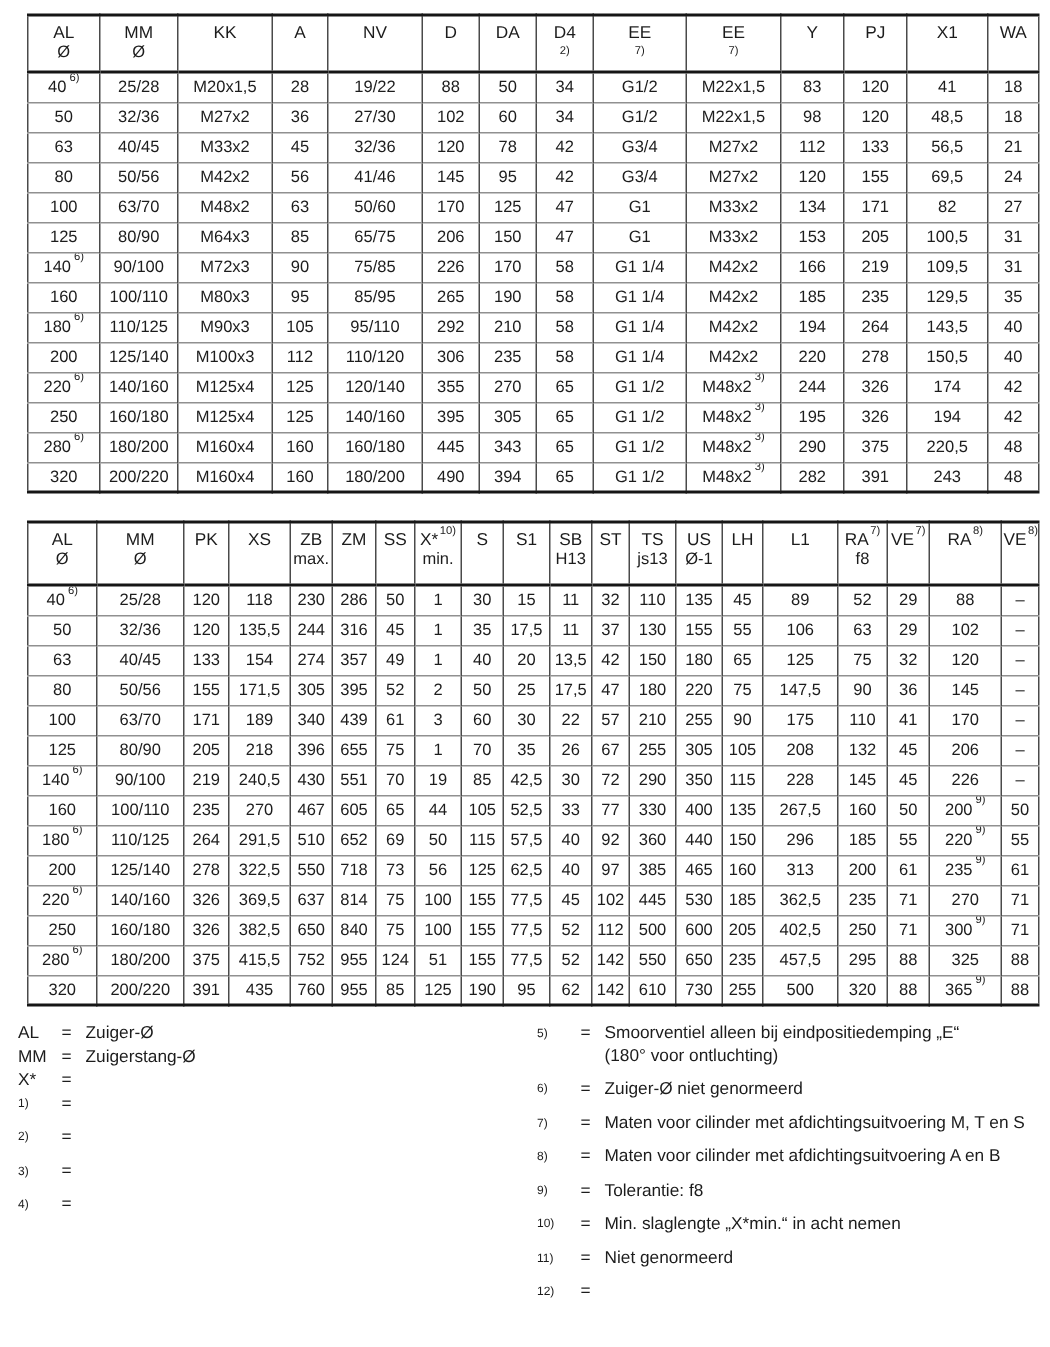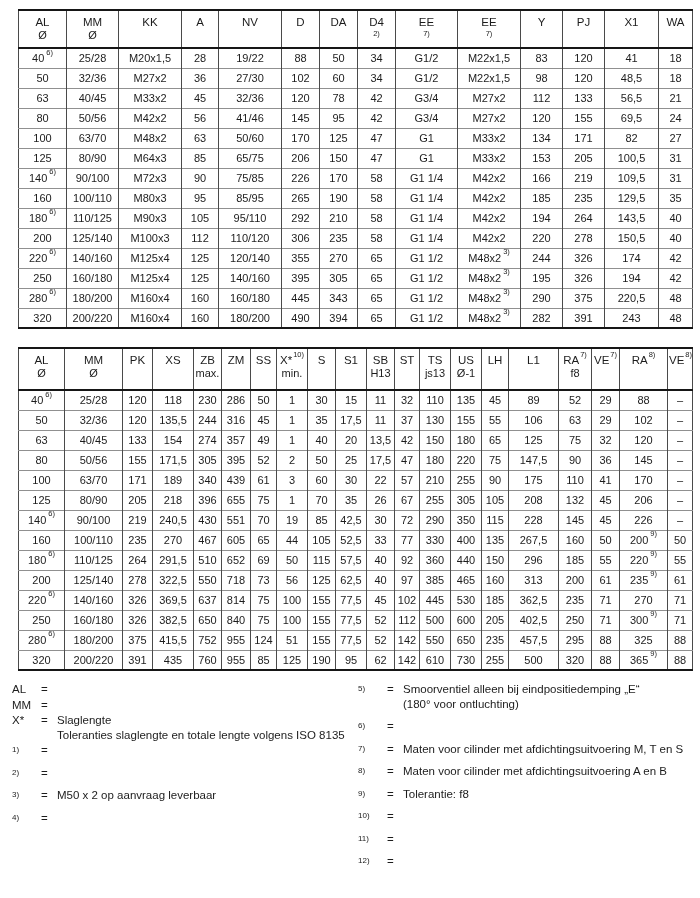--- a/index.html
+++ b/index.html
@@ -783,80 +783,83 @@
           <td>88</td>
         </tr>
       </tbody>
   </table>
 
   <div class="footnotes">
     <div class="fn-col" id="fn-left">
         <div class="fn-item plain">
           <span class="fn-marker">AL</span>
           <span class="fn-eq">=</span>
+          <div class="fn-text">Zuiger-Ø</div>
         </div>
         <div class="fn-item plain">
           <span class="fn-marker">MM</span>
           <span class="fn-eq">=</span>
+          <div class="fn-text">Zuigerstang-Ø</div>
         </div>
         <div class="fn-item plain">
           <span class="fn-marker">X*</span>
           <span class="fn-eq">=</span>
-          <div class="fn-text">Slaglengte<br>Toleranties slaglengte en totale lengte volgens ISO 8135</div>
         </div>
         <div class="fn-item">
           <span class="fn-marker ref">1)</span>
           <span class="fn-eq">=</span>
         </div>
         <div class="fn-item">
           <span class="fn-marker ref">2)</span>
           <span class="fn-eq">=</span>
         </div>
         <div class="fn-item">
           <span class="fn-marker ref">3)</span>
           <span class="fn-eq">=</span>
-          <div class="fn-text">M50 x 2 op aanvraag leverbaar</div>
         </div>
         <div class="fn-item">
           <span class="fn-marker ref">4)</span>
           <span class="fn-eq">=</span>
         </div>
       </div>
     <div class="fn-col" id="fn-right">
         <div class="fn-item">
           <span class="fn-marker ref">5)</span>
           <span class="fn-eq">=</span>
           <div class="fn-text">Smoorventiel alleen bij eindpositiedemping „E“<br>(180° voor ontluchting)</div>
         </div>
         <div class="fn-item">
           <span class="fn-marker ref">6)</span>
           <span class="fn-eq">=</span>
+          <div class="fn-text">Zuiger-Ø niet genormeerd</div>
         </div>
         <div class="fn-item">
           <span class="fn-marker ref">7)</span>
           <span class="fn-eq">=</span>
           <div class="fn-text">Maten voor cilinder met afdichtingsuitvoering M, T en S</div>
         </div>
         <div class="fn-item">
           <span class="fn-marker ref">8)</span>
           <span class="fn-eq">=</span>
           <div class="fn-text">Maten voor cilinder met afdichtingsuitvoering A en B</div>
         </div>
         <div class="fn-item">
           <span class="fn-marker ref">9)</span>
           <span class="fn-eq">=</span>
           <div class="fn-text">Tolerantie: f8</div>
         </div>
         <div class="fn-item">
           <span class="fn-marker ref">10)</span>
           <span class="fn-eq">=</span>
+          <div class="fn-text">Min. slaglengte „X*min.“ in acht nemen</div>
         </div>
         <div class="fn-item">
           <span class="fn-marker ref">11)</span>
           <span class="fn-eq">=</span>
+          <div class="fn-text">Niet genormeerd</div>
         </div>
         <div class="fn-item">
           <span class="fn-marker ref">12)</span>
           <span class="fn-eq">=</span>
         </div>
       </div>
   </div>
 
 </div>
 

